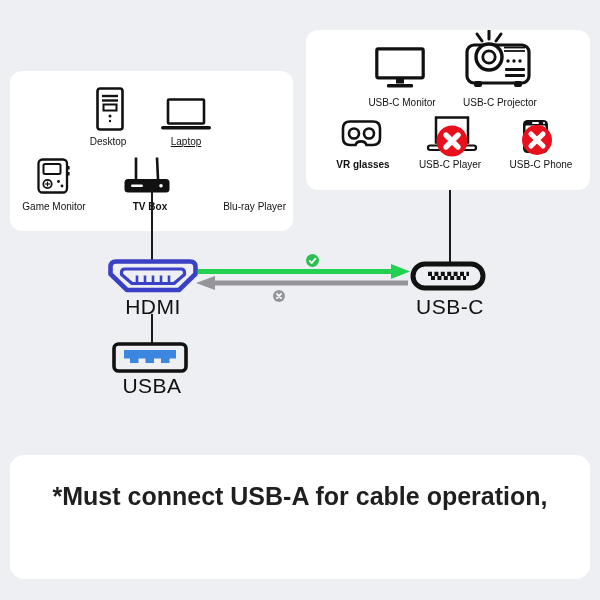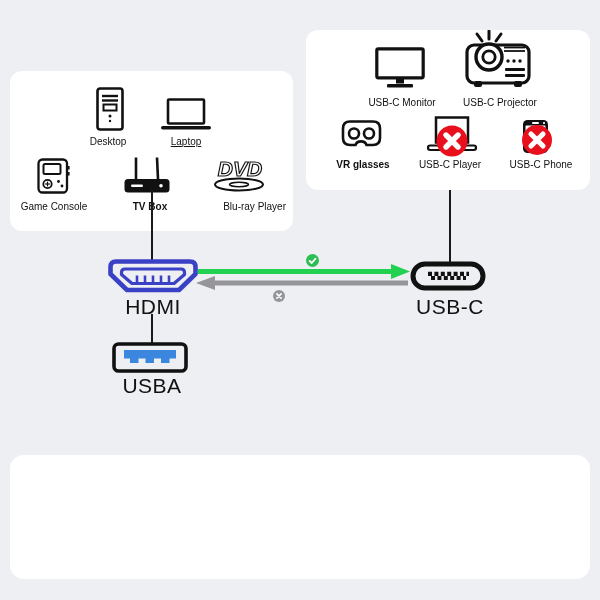--- a/index.html
+++ b/index.html
@@ -97,40 +97,33 @@
         <rect class="stroke" x="6.5" y="6" width="17" height="10" rx="1.5" stroke-width="2"></rect>
         <circle class="stroke" cx="10.5" cy="26" r="4.2" stroke-width="1.8"></circle>
         <line class="stroke" x1="10.5" y1="23.6" x2="10.5" y2="28.4" stroke-width="1.2"></line>
         <line class="stroke" x1="8.1" y1="26" x2="12.9" y2="26" stroke-width="1.2"></line>
         <circle cx="21.5" cy="23.5" r="1.4" fill="#111"></circle>
         <circle cx="25" cy="28" r="1.4" fill="#111"></circle>
         <line class="stroke" x1="31.8" y1="8" x2="31.8" y2="11.5" stroke-width="1.6"></line>
         <line class="stroke" x1="31.8" y1="14" x2="31.8" y2="17.5" stroke-width="1.6"></line>
       </svg>
     </div>
-    <div class="item-label" style="left:4px;top:130px;width:80px;">Game Console</div>
+    <div class="item-label" style="left:4px;top:130px;width:80px;">Game Monitor</div>
 
     <div class="icon" style="left:113px;top:85px;width:48px;height:38px;">
       <svg viewBox="0 0 48 38">
         <line class="stroke" x1="13" y1="1.5" x2="13" y2="23" stroke-width="2.6"></line>
         <line class="stroke" x1="34" y1="1.5" x2="35" y2="23" stroke-width="2.6"></line>
         <rect x="1.5" y="23" width="45" height="13.5" rx="3.5" fill="#111"></rect>
         <rect x="8" y="28.5" width="12" height="2.6" rx="1.3" fill="#fff"></rect>
         <circle cx="38" cy="29.8" r="1.8" fill="#fff"></circle>
       </svg>
     </div>
     <div class="item-label" style="left:100px;top:130px;width:80px;font-weight:bold;">TV Box</div>
 
-    <div class="icon" style="left:200px;top:86px;width:60px;height:35px;">
-      <svg viewBox="0 0 60 35">
-        <text x="30" y="19" text-anchor="middle" font-family="Liberation Sans, sans-serif" font-size="21" font-style="italic" font-weight="bold" fill="none" stroke="#111" stroke-width="1.2">DVD</text>
-        <ellipse class="stroke" cx="29" cy="27.5" rx="24" ry="6" stroke-width="2"></ellipse>
-        <ellipse class="stroke" cx="29" cy="27.5" rx="9.5" ry="2.2" stroke-width="1.5"></ellipse>
-      </svg>
-    </div>
     <div class="item-label" style="left:192px;top:130px;width:84px;text-align:right;">Blu-ray Player</div>
   </div>
 
   <div class="panel panel-right">
 
     <div class="icon" style="left:69px;top:17px;width:50px;height:42px;">
       <svg viewBox="0 0 50 42">
         <rect class="stroke" x="1.8" y="1.8" width="46.4" height="29" rx="1.5" stroke-width="3.2"></rect>
         <rect x="21" y="31" width="8" height="5.5" fill="#111"></rect>
         <rect x="12" y="37" width="26" height="3.6" rx="1" fill="#111"></rect>
@@ -250,15 +243,16 @@
 
   <div class="icon" style="left:112px;top:342px;width:76px;height:31px;">
     <svg viewBox="0 0 76 31">
       <rect x="2" y="2" width="72" height="27" rx="4.5" fill="none" stroke="#111" stroke-width="3.6"></rect>
       <path d="M12,8 h52 v8.5 h-6.5 v4.5 h-8.5 v-4.5 h-7 v4.5 h-8.5 v-4.5 h-7 v4.5 h-8.5 v-4.5 H12 z" fill="#3b87e0"></path>
     </svg>
   </div>
   <div class="port-label" style="left:100px;top:374px;width:104px;">USBA</div>
 
   <div class="note-box">
+    <div class="note-line">*Must connect USB-A for cable operation,</div>
   </div>
 
 </div>
 
 </body></html>

